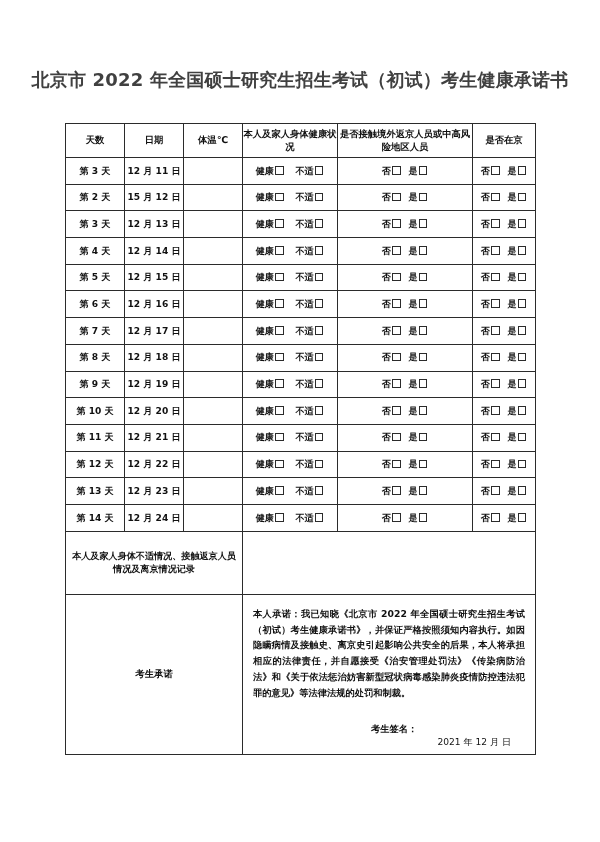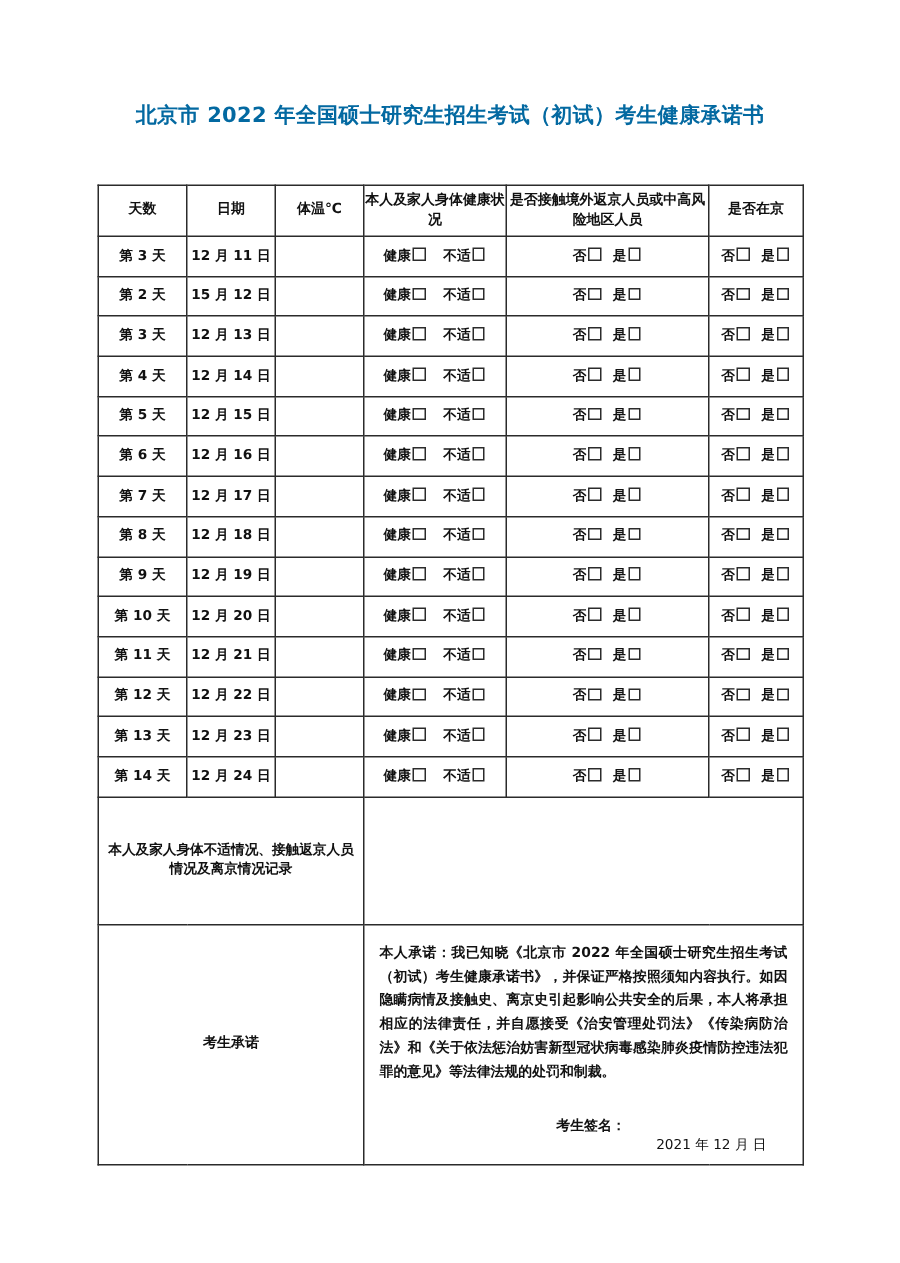--- a/index.html
+++ b/index.html
@@ -22,24 +22,24 @@
     width: 600px;
     height: 842px;
     background: #fff;
   }
   .doc-title {
     position: absolute;
     left: 0;
     top: 68px;
     width: 600px;
     text-align: center;
-    font-size: 14px;
+    font-size: 18px;
     font-weight: bold;
     letter-spacing: 0.2px;
-    color: #0369a1;
+    color: #404040;
     white-space: nowrap;
   }
   table.form {
     position: absolute;
     left: 65px;
     top: 123px;
     width: 470px;
     border-collapse: collapse;
     table-layout: fixed;
     font-size: 9.1px;
@@ -98,21 +98,21 @@
     background: #fff;
   }
   .opt-gap { display: inline-block; width: 7px; }
   .opt-gap-wide { display: inline-block; width: 11px; }
 
   .row-note td { height: 60px; }
   .note-label {
     font-weight: bold;
     font-size: 9.1px;
     line-height: 1.55;
-    padding: 12px 2px !important;
+    padding: 1px 2px !important;
     text-align: center;
     margin-top: 13px;
   }
   .note-blank { background: #fff; }
 
   .row-pledge td { height: 140px; }
   .pledge-label {
     font-weight: bold;
     font-size: 9.4px;
   }

